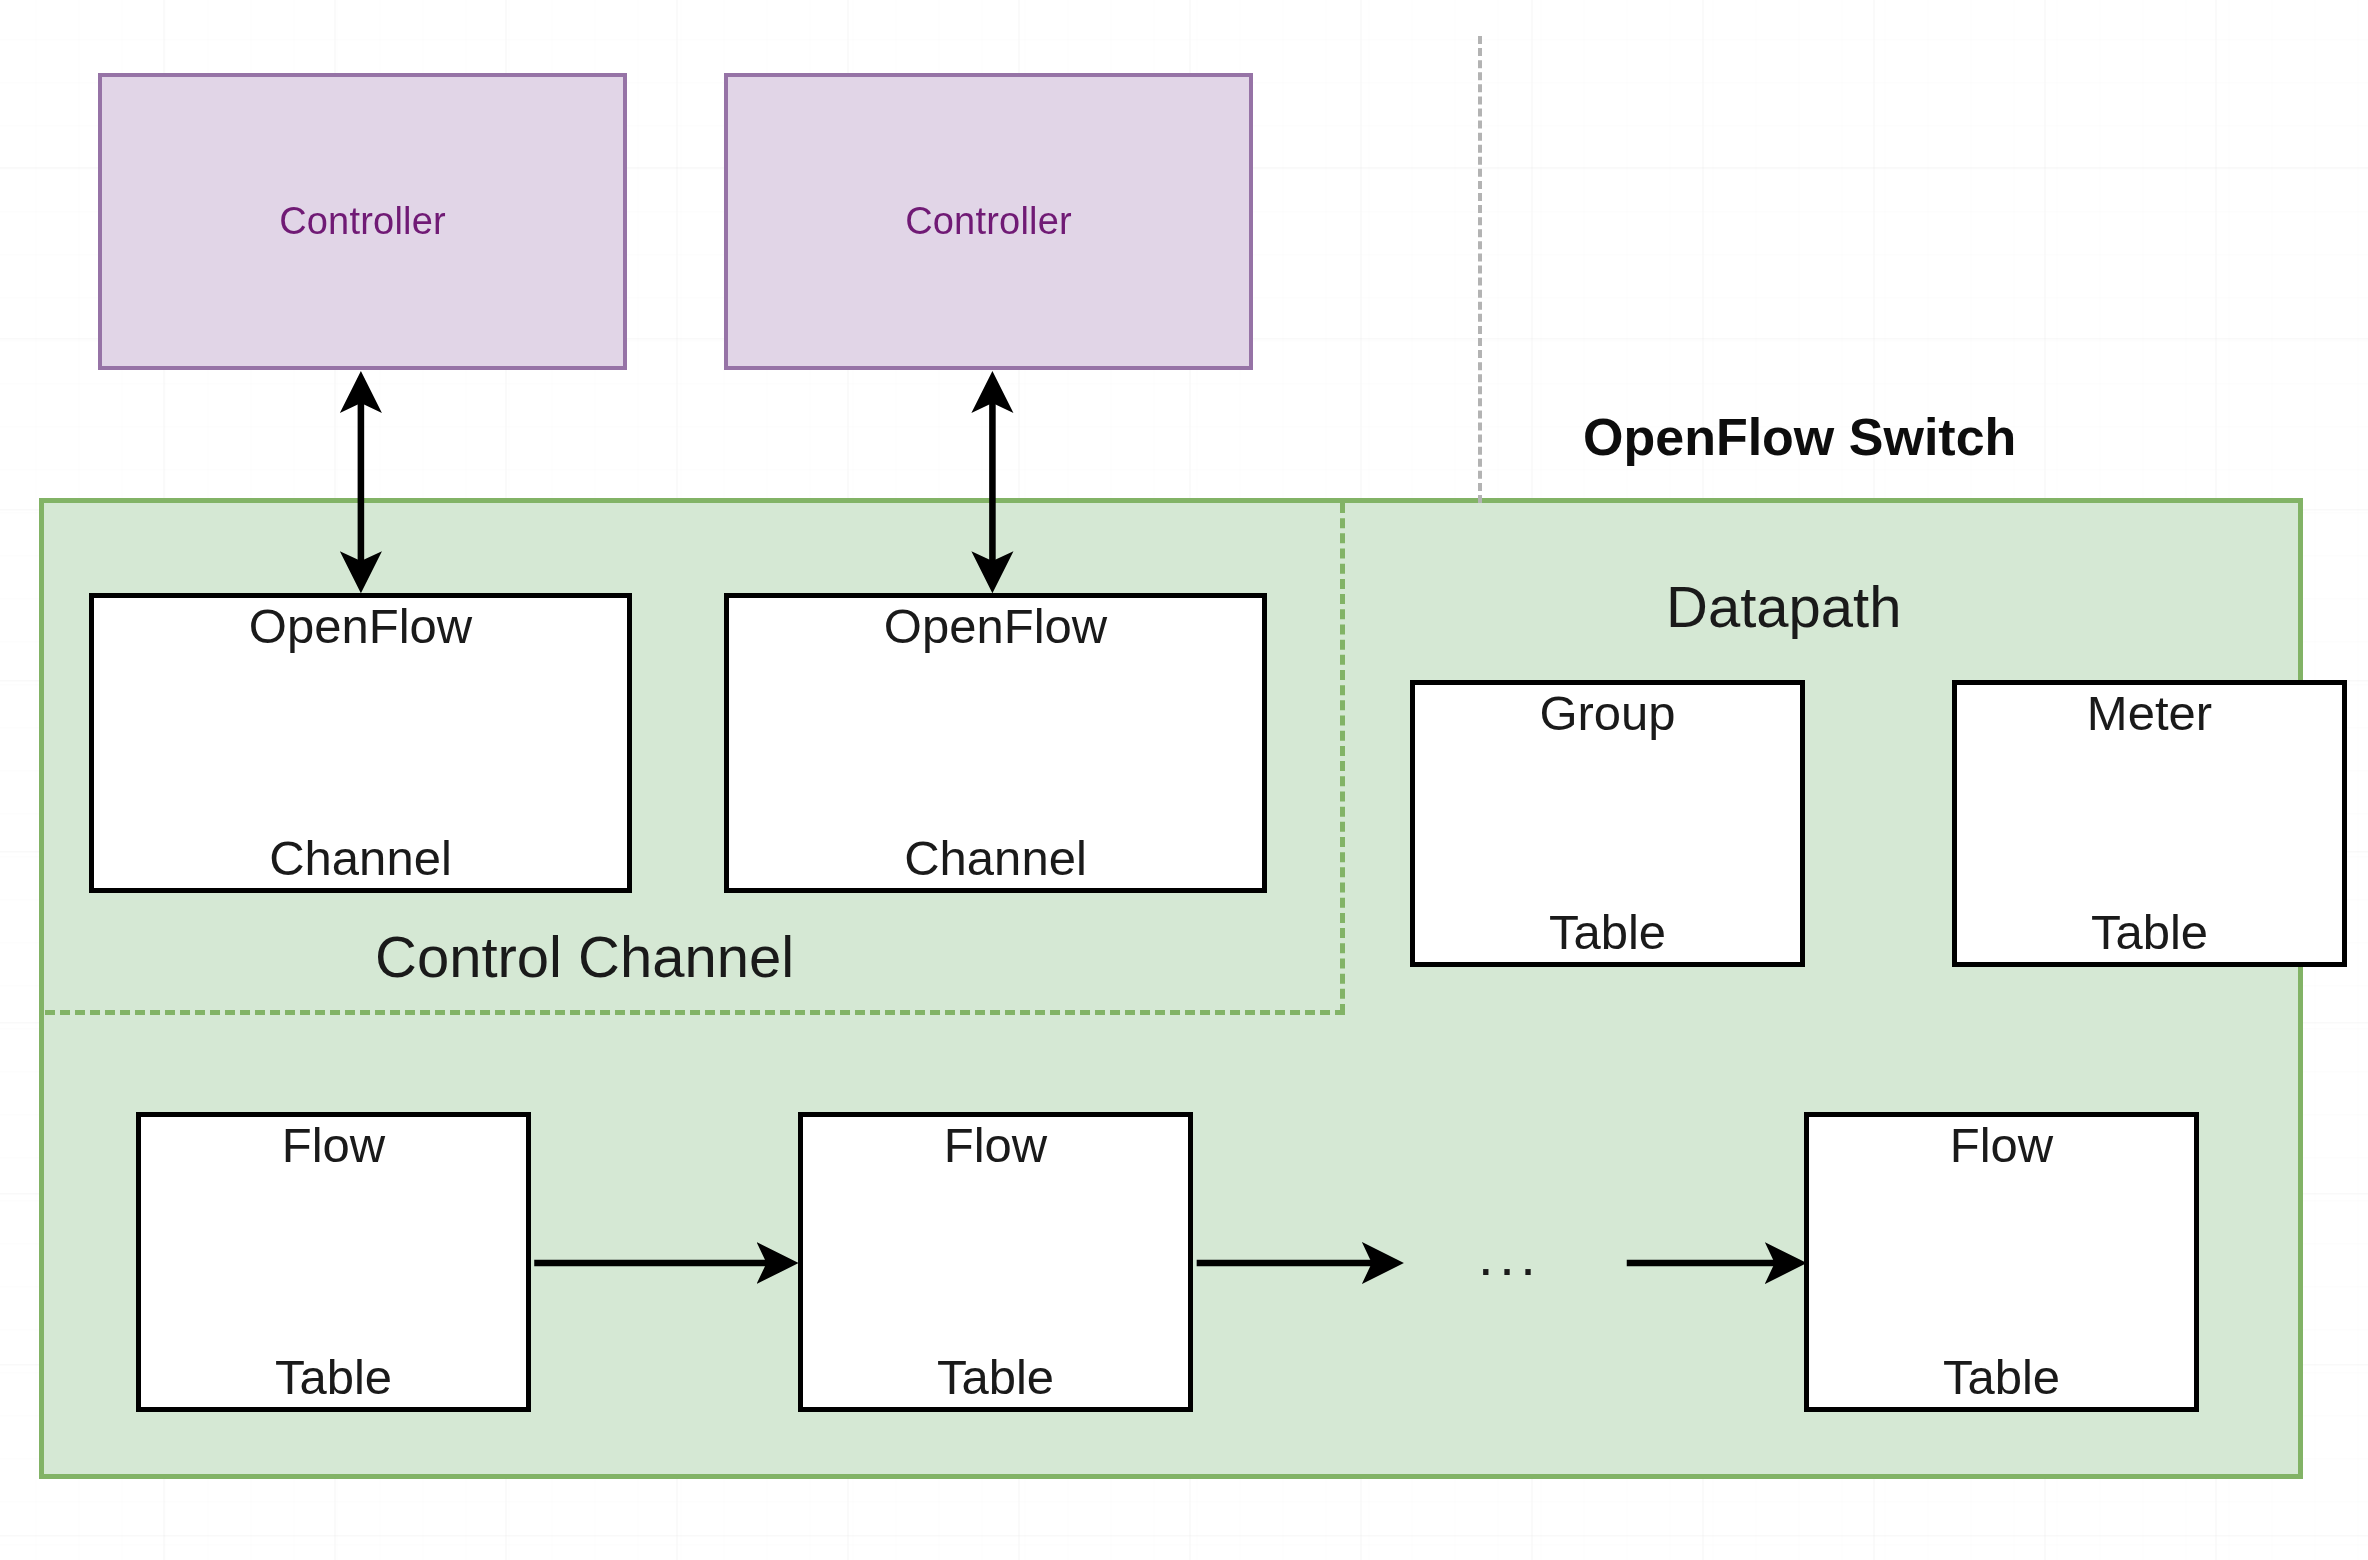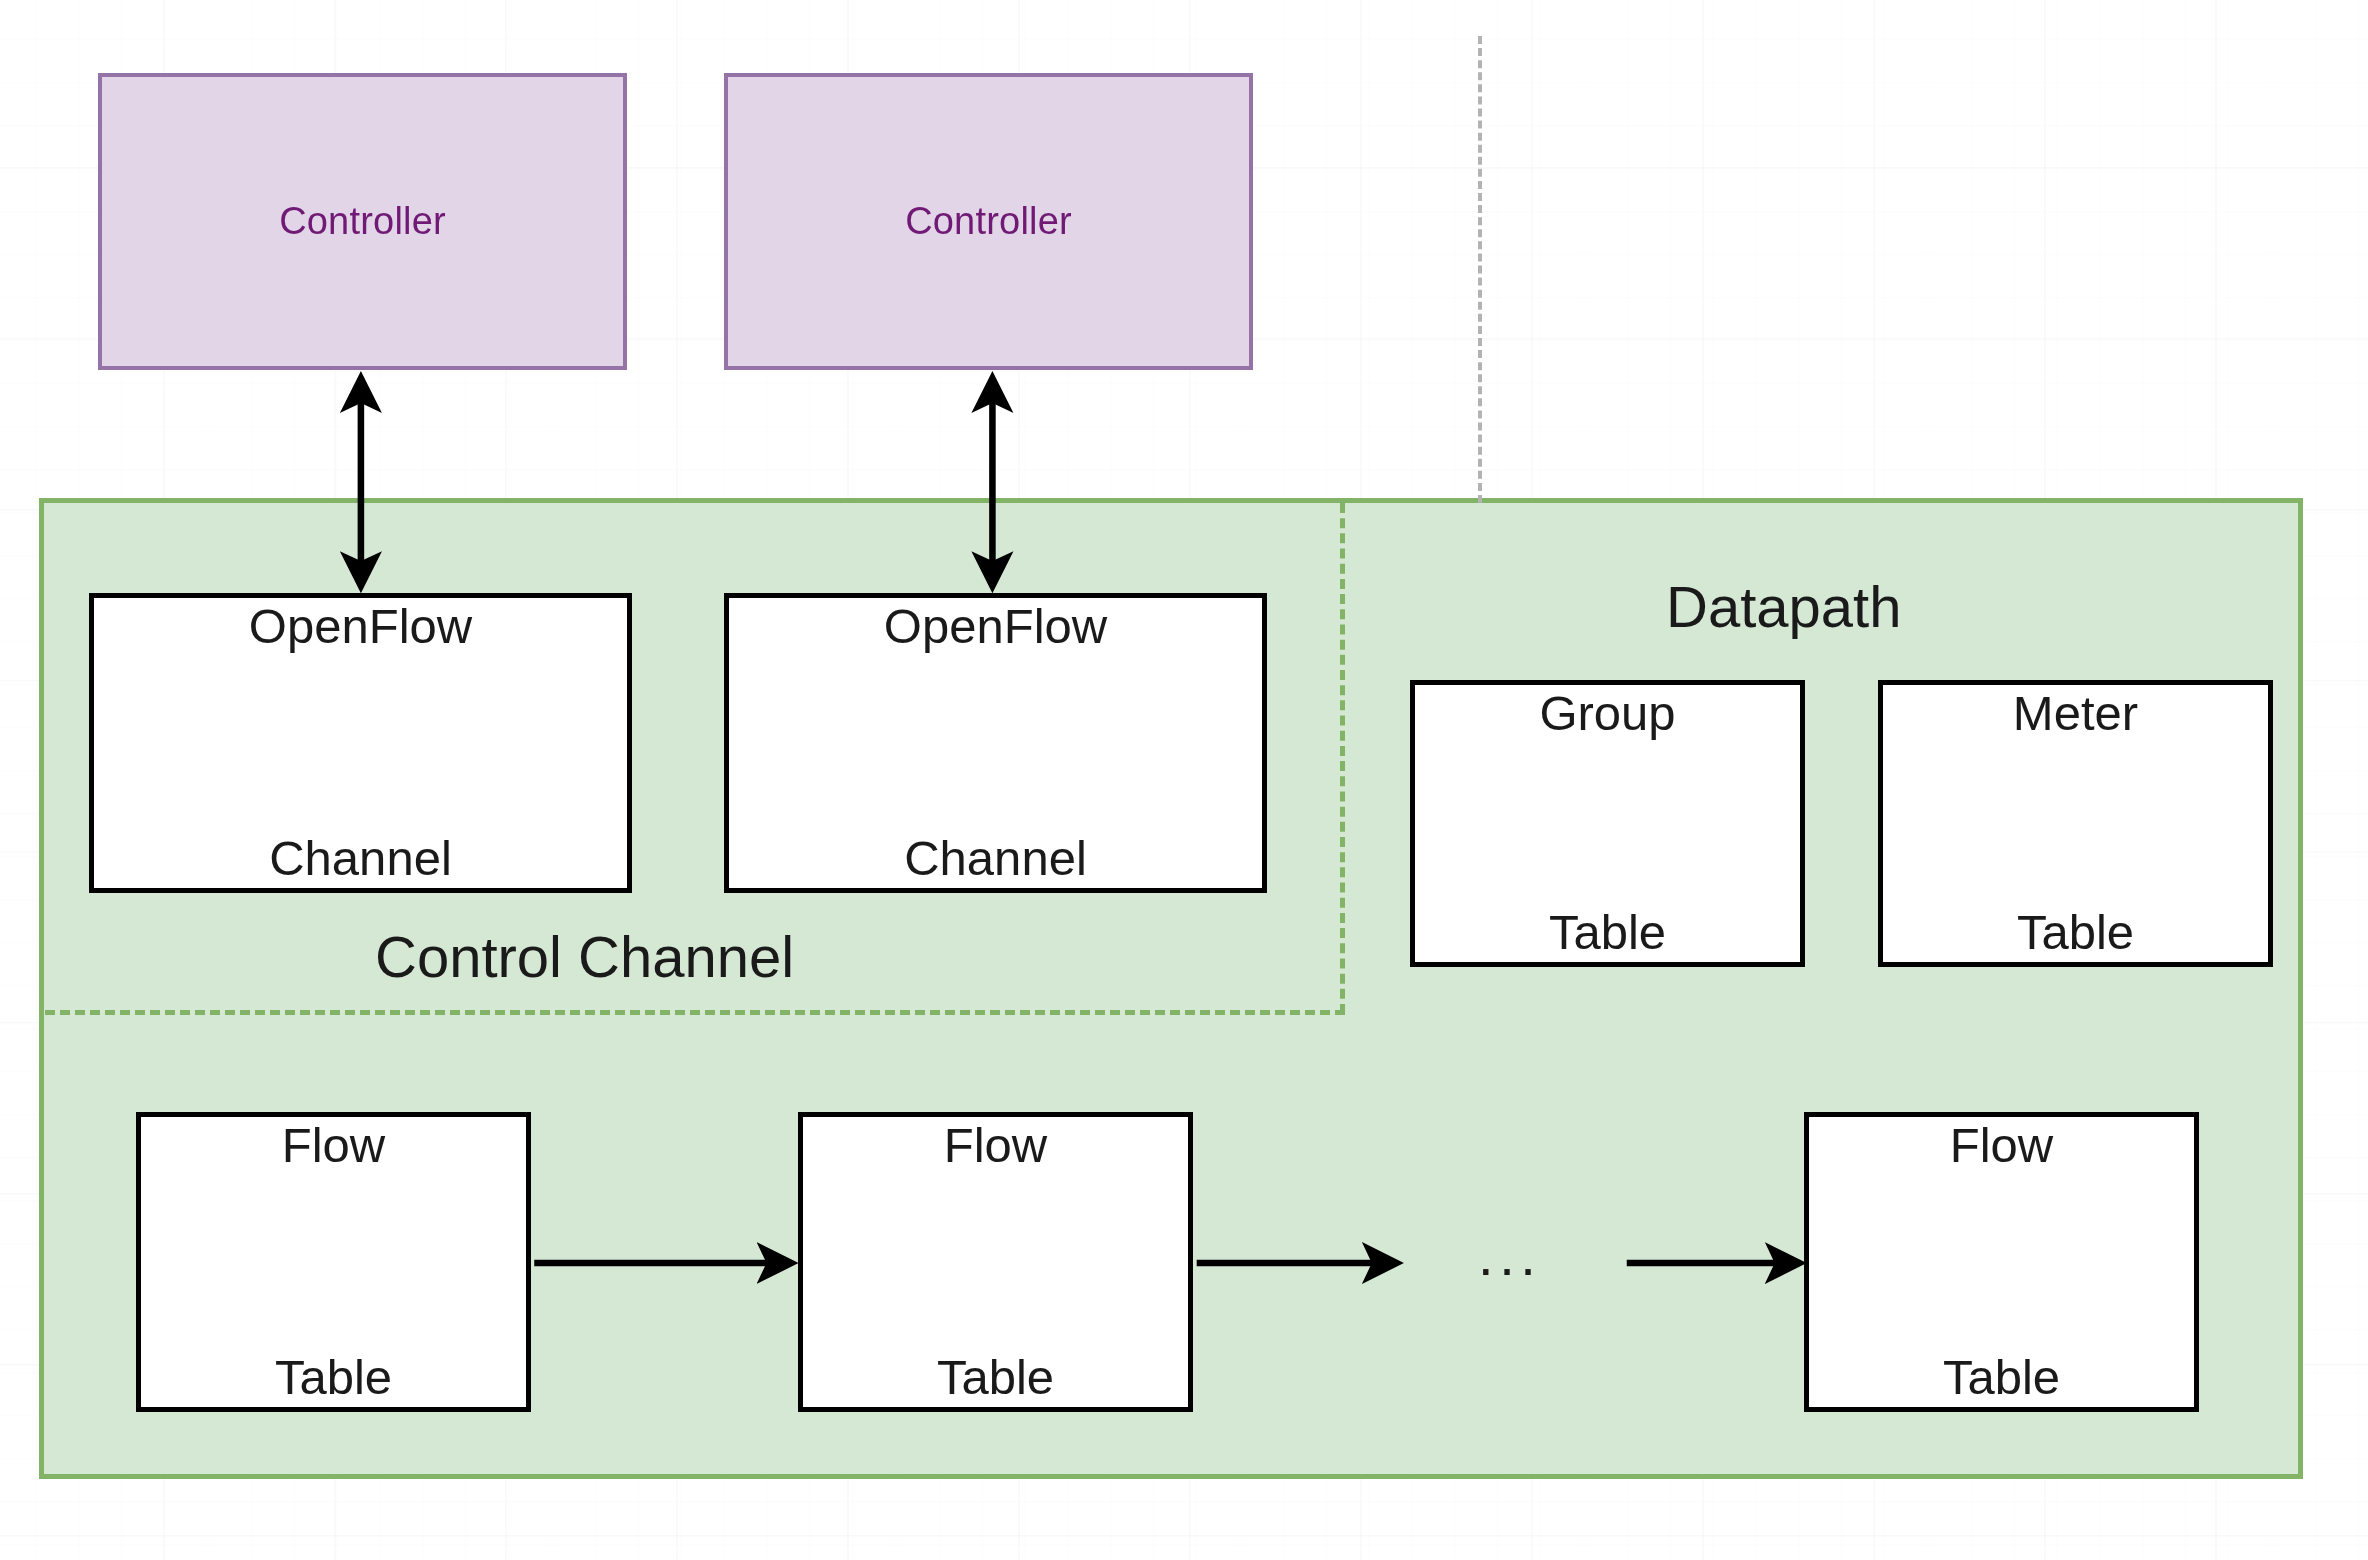--- a/index.html
+++ b/index.html
@@ -123,41 +123,42 @@
   <div class="abs gray-dotted-v" style="left:1478px; top:36px; height:467px;"></div>
 
   <div class="abs controller-box" style="left:98px; top:73px; width:529px; height:297px;">
     <span class="controller-label">Controller</span>
   </div>
 
   <div class="abs controller-box" style="left:724px; top:73px; width:529px; height:297px;">
     <span class="controller-label">Controller</span>
   </div>
 
+  <div class="abs bold-label" style="left:1583px; top:407px;">OpenFlow Switch</div>
 
   <div class="abs wbox two-line" style="left:89px; top:593px; width:543px; height:300px;">
     <span class="line">OpenFlow</span>
     <span class="line">Channel</span>
   </div>
 
   <div class="abs wbox two-line" style="left:724px; top:593px; width:543px; height:300px;">
     <span class="line">OpenFlow</span>
     <span class="line">Channel</span>
   </div>
 
   <div class="abs plain-label" style="left:375px; top:923px;">Control Channel</div>
 
   <div class="abs plain-label" style="left:1666px; top:573px;">Datapath</div>
 
   <div class="abs wbox two-line" style="left:1410px; top:680px; width:395px; height:287px;gap:8px;">
     <span class="line">Group</span>
     <span class="line">Table</span>
   </div>
 
-  <div class="abs wbox two-line" style="left:1878px; top:680px; width:395px; height:287px;">
+  <div class="abs wbox two-line" style="left:1952px; top:680px; width:395px; height:287px;">
     <span class="line">Meter</span>
     <span class="line">Table</span>
   </div>
 
   <div class="abs wbox two-line" style="left:136px; top:1112px; width:395px; height:300px;">
     <span class="line">Flow</span>
     <span class="line">Table</span>
   </div>
 
   <div class="abs wbox two-line" style="left:798px; top:1112px; width:395px; height:300px;">

